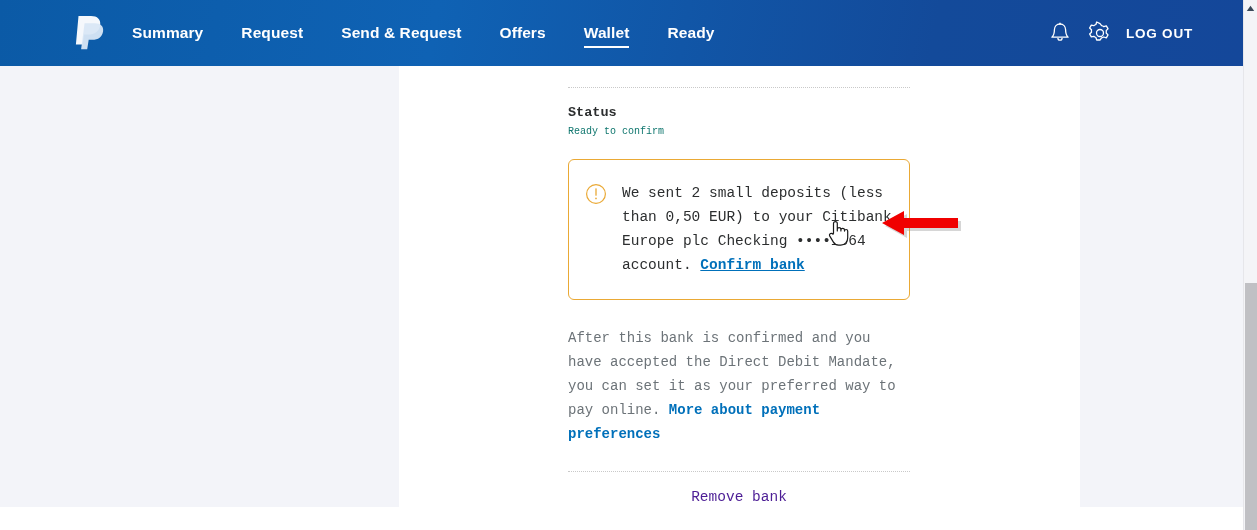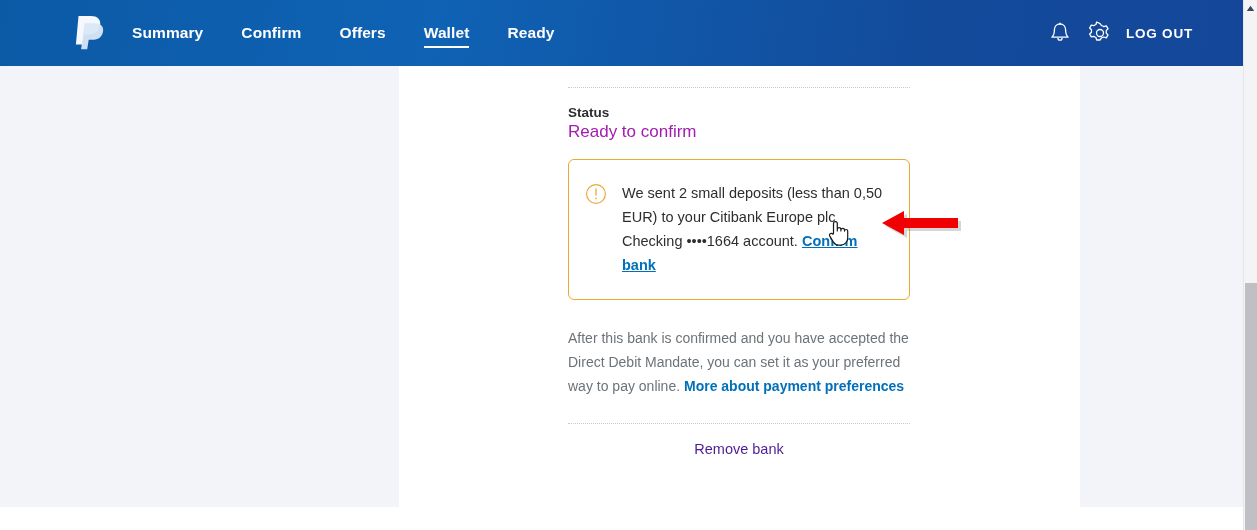--- a/index.html
+++ b/index.html
@@ -99,20 +99,21 @@
     background: #f3f4f9;
   }
 
   .content-card {
     position: absolute;
     top: 66px;
     left: 399px;
     width: 681px;
     height: 441px;
     background: #ffffff;
+    font-family: Liberation Mono, monospace;
   }
 
   .inner {
     position: absolute;
     left: 169px;   
     top: 0;
     width: 342px;  
   }
 
   .divider {
@@ -122,22 +123,22 @@
   .divider.top { margin-top: 21px; }
 
   .status-label {
     margin-top: 16px;
     font-size: 13.5px;
     font-weight: bold;
     color: #2c2e2f;
     line-height: 17px;
   }
   .status-value {
-    font-size: 17px;
-    color: #a21caf;
+    font-size: 10px;
+    color: #0f766e;
     line-height: 20px;
     margin-top: 1px;
   }
 
   
   .alert {
     position: relative;
     margin-top: 17px;
     border: 1px solid #eaa935;
     border-radius: 6px;
@@ -251,21 +252,24 @@
         <path d="M6.5 2 h12.5 c6.4 0 10 3.4 9.2 9 c-0.9 6.4 -5.6 9.6 -12 9.6 h-4.1 l-1.6 9.9 h-6.6 z" fill="#ffffff" opacity="0.96"></path>
         <path d="M12.6 9.2 h10.4 c5.6 0 8.8 3 8.1 8 c-0.8 5.7 -5 8.6 -10.7 8.6 h-3.7 l-1.5 9.4 h-6.1 z" fill="#d9e7f5" opacity="0.95"></path>
       </svg>
     </div>
 
     <div class="nav">
       <div class="nav-item">
         <span>Summary</span>
       </div>
       <div class="nav-item">
-        <span>Confirm</span>
+        <span>Request</span>
+      </div>
+      <div class="nav-item">
+        <span>Send &amp; Request</span>
       </div>
       <div class="nav-item">
         <span>Offers</span>
       </div>
       <div class="nav-item active">
         <span>Wallet</span>
       </div>
       <div class="nav-item">
         <span>Ready</span>
       </div>

